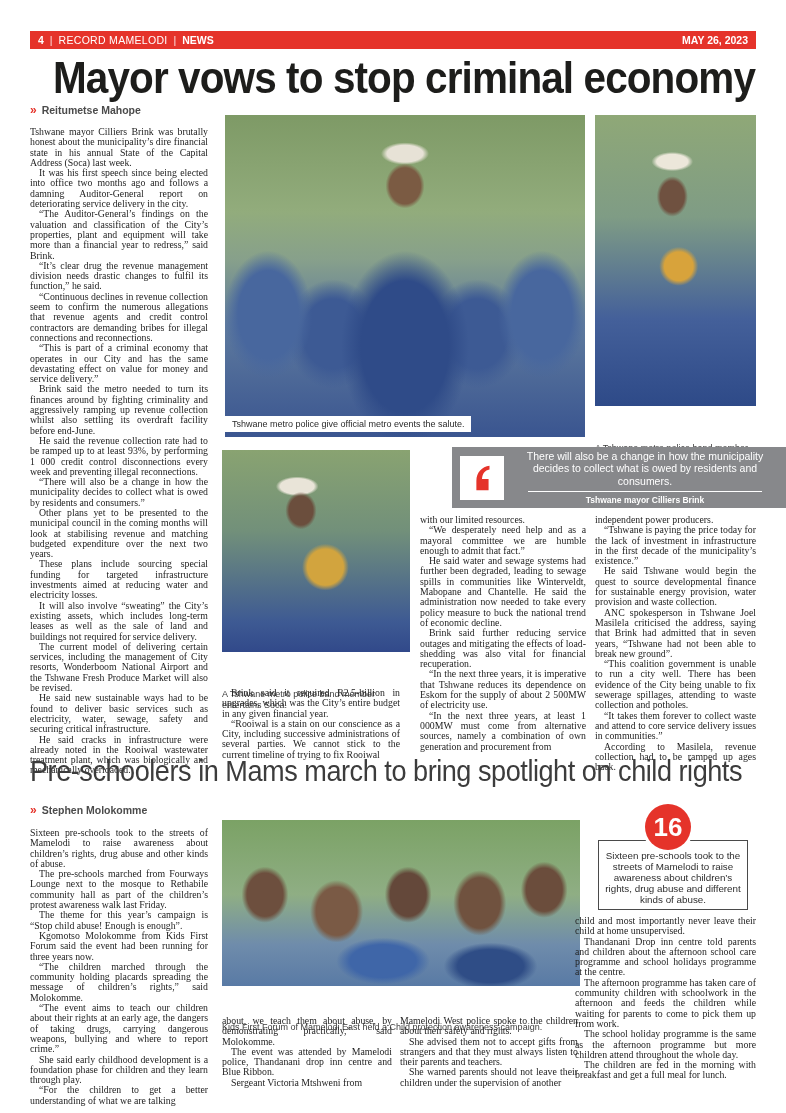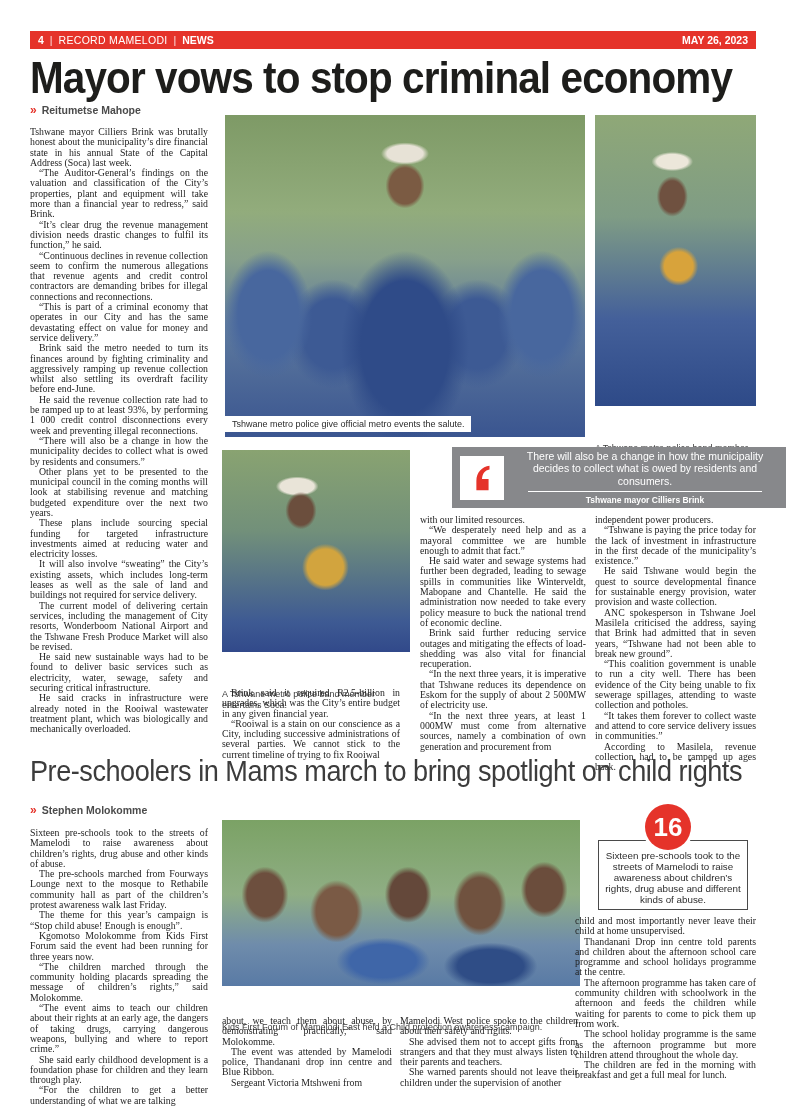--- a/index.html
+++ b/index.html
@@ -90,32 +90,33 @@
     <div class="mh-left">
       <span>4</span>
       <span class="mh-sep">|</span>
       <span class="mh-pub">RECORD MAMELODI</span>
       <span class="mh-sep">|</span>
       <span>NEWS</span>
     </div>
     <div>MAY 26, 2023</div>
   </div>
 
-  <div class="headline-wrap" style="top:52px;">
+  <div class="headline-wrap" style="top:52px;margin-left:23px;">
     <svg class="headline1" width="726" height="50">
       <text x="0" y="41" textLength="702" lengthAdjust="spacingAndGlyphs">Mayor vows to stop criminal economy</text>
     </svg>
   </div>
 
   <div class="byline" style="left:30px;top:103px;">
     <span class="chev">»</span><span>Reitumetse Mahope</span>
   </div>
 
   <div class="col" style="left:30px;top:127px;width:178px;">
       <p>Tshwane mayor Cilliers Brink was brutally honest about the municipality’s dire financial state in his annual State of the Capital Address (Soca) last week.</p>
+      <p>It was his first speech since being elected into office two months ago and follows a damning Auditor-General report on deteriorating service delivery in the city.</p>
       <p>“The Auditor-General’s findings on the valuation and classification of the City’s properties, plant and equipment will take more than a financial year to redress,” said Brink.</p>
       <p>“It’s clear drug the revenue management division needs drastic changes to fulfil its function,” he said.</p>
       <p>“Continuous declines in revenue collection seem to confirm the numerous allegations that revenue agents and credit control contractors are demanding bribes for illegal connections and reconnections.</p>
       <p>“This is part of a criminal economy that operates in our City and has the same devastating effect on value for money and service delivery.”</p>
       <p>Brink said the metro needed to turn its finances around by fighting criminality and aggressively ramping up revenue collection whilst also settling its overdraft facility before end-June.</p>
       <p>He said the revenue collection rate had to be ramped up to at least 93%, by performing 1 000 credit control disconnections every week and preventing illegal reconnections.</p>
       <p>“There will also be a change in how the municipality decides to collect what is owed by residents and consumers.”</p>
       <p>Other plans yet to be presented to the municipal council in the coming months will look at stabilising revenue and matching budgeted expenditure over the next two years.</p>
       <p>These plans include sourcing special funding for targeted infrastructure investments aimed at reducing water and electricity losses.</p>
       <p>It will also involve “sweating” the City’s existing assets, which includes long-term leases as well as the sale of land and buildings not required for service delivery.</p>

